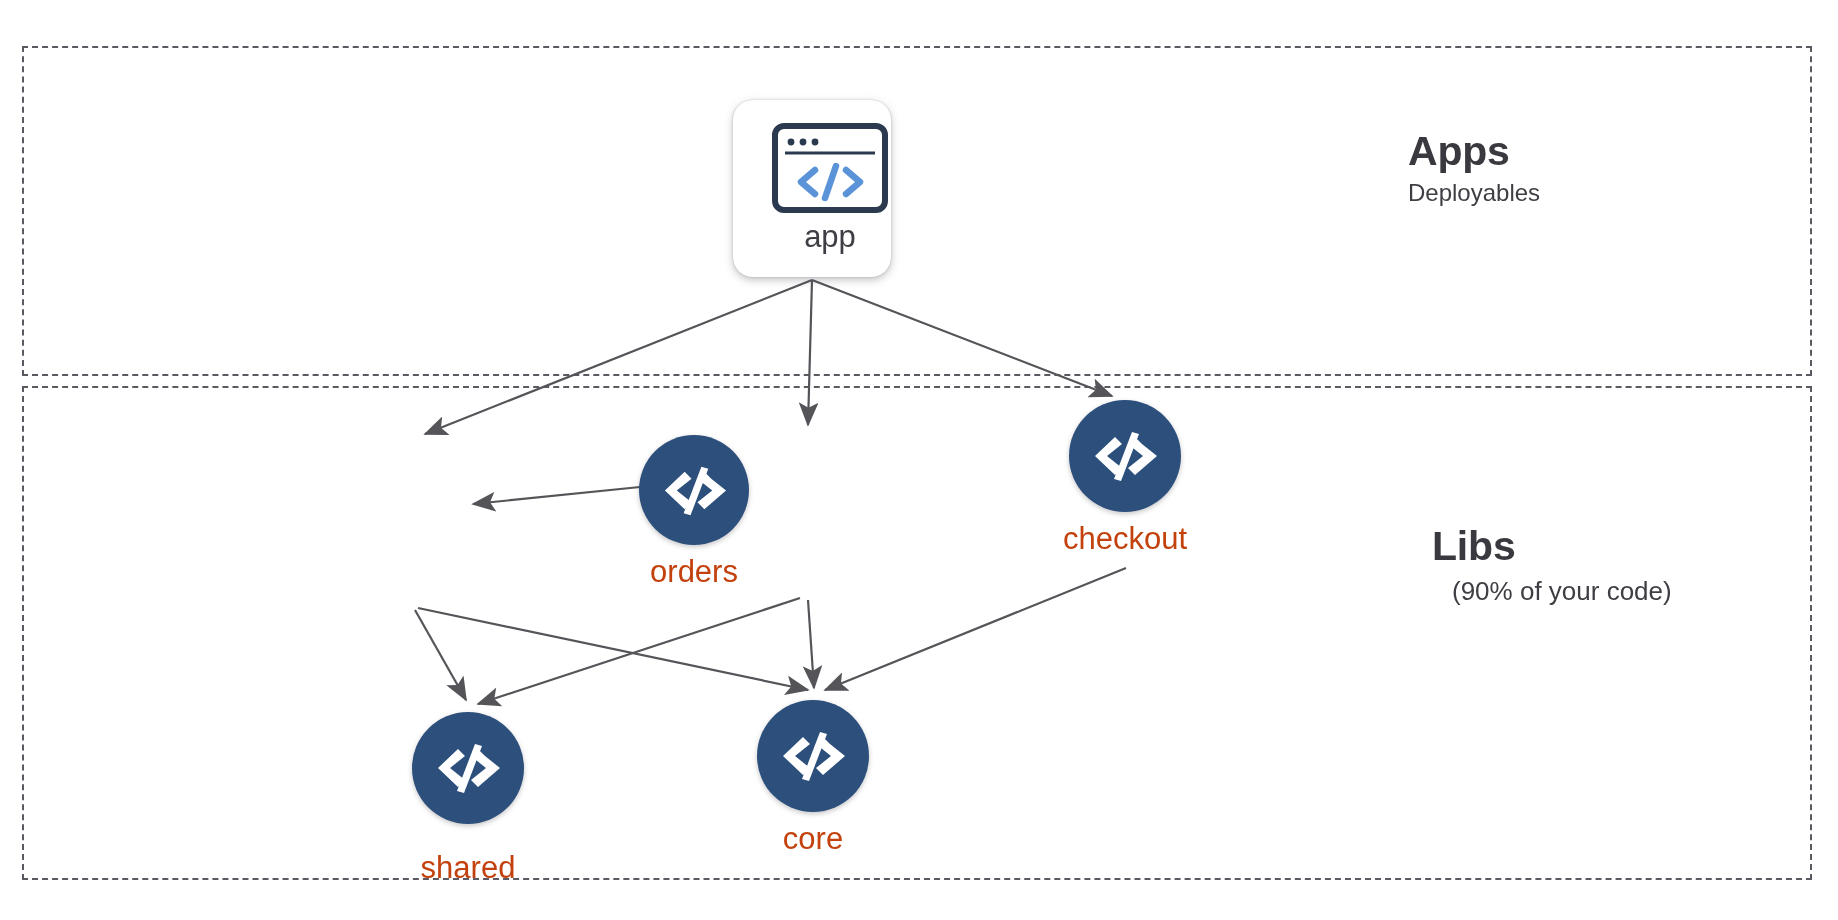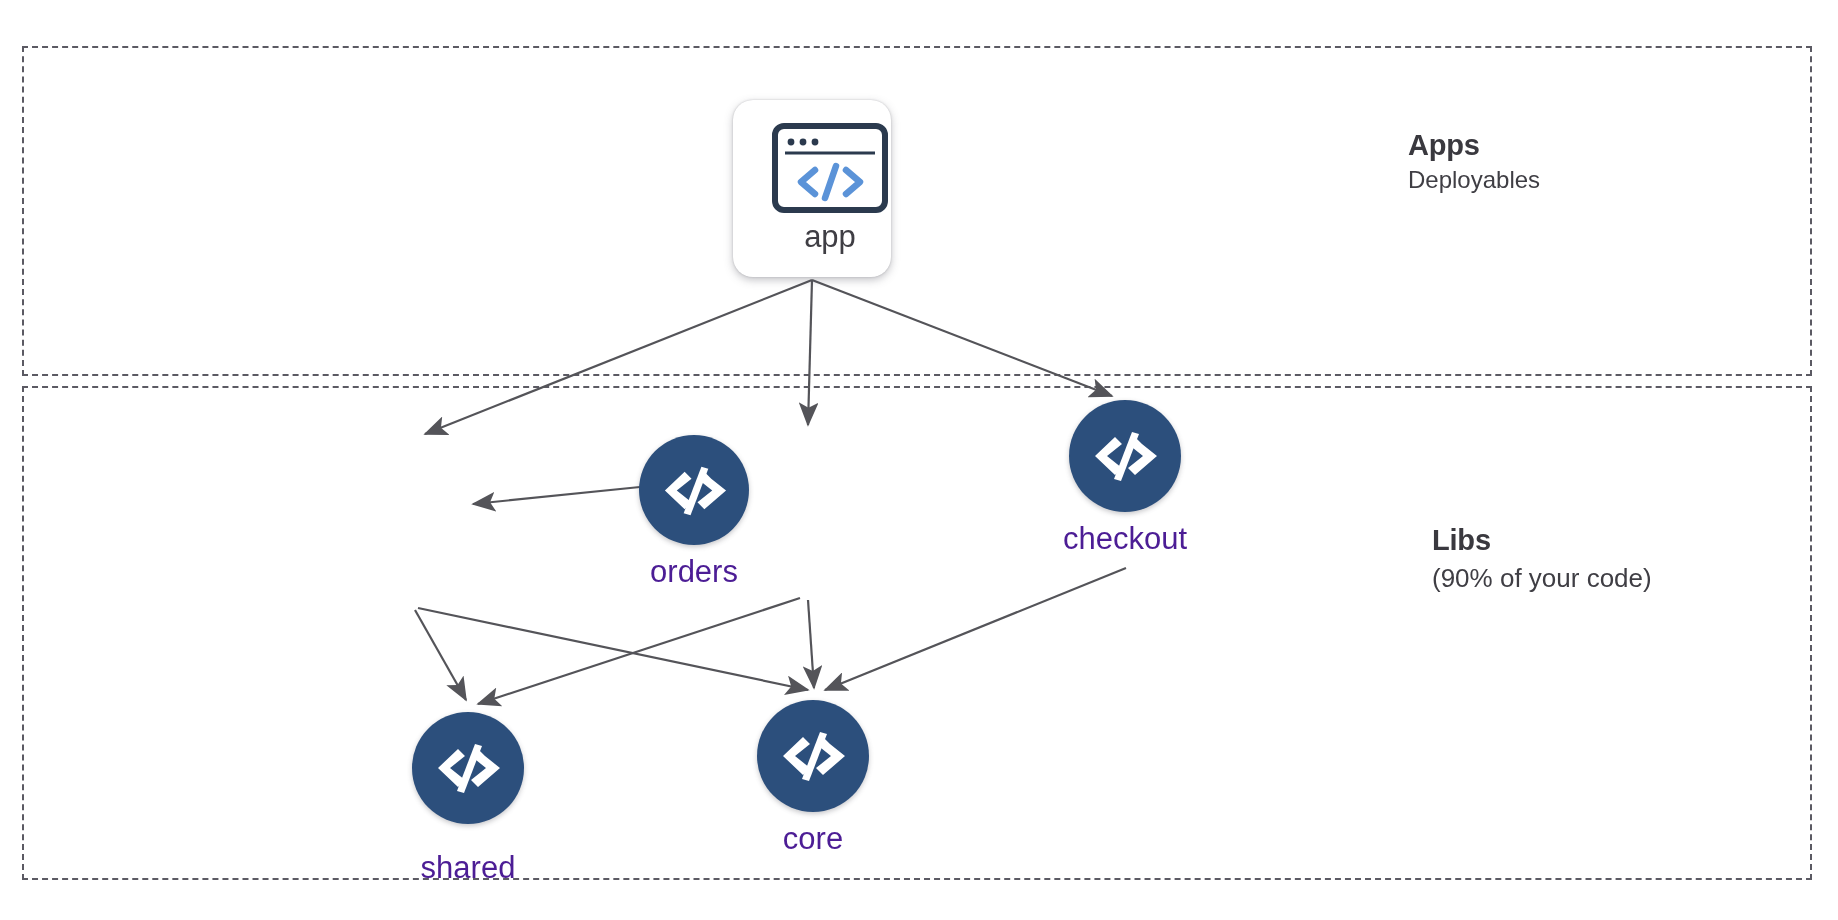--- a/index.html
+++ b/index.html
@@ -43,36 +43,37 @@
     height: 494px;
   }
 
   
   .zone-caption {
     position: absolute;
     color: #3b3a40;
     user-select: none;
   }
   .zone-title {
-    font-size: 29px;
+    font-size: 41px;
     font-weight: 700;
     letter-spacing: -0.2px;
     line-height: 1.05;
     color: #3a393f;
   }
   .zone-sub {
     font-size: 24px;
     font-weight: 400;
     line-height: 1.15;
     color: #3f3e44;
     margin-top: 6px;
   }
   .zone-sub.small {
     font-size: 26px;
     margin-top: 9px;
+    margin-left: 20px;
   }
   #caption-apps {
     left: 1408px;
     top: 130px;
   }
   #caption-libs {
     left: 1432px;
     top: 525px;
   }
 
@@ -130,21 +131,21 @@
     display: flex;
     align-items: center;
     justify-content: center;
     box-shadow: 0 2px 5px rgba(70,70,80,0.30);
   }
   .code-glyph {
     display: block;
   }
   .lib-label {
     font-size: 31px;
-    color: #4c1d95;
+    color: #c2410c;
     line-height: 1;
     margin-top: 11px;
     white-space: nowrap;
   }
 
   #node-products { left: 300px; top: 448px; }
   #node-products .lib-circle { width: 112px; height: 112px; }
   #node-products .code-glyph { width: 72px; height: 72px; }
 
   #node-orders { left: 639px; top: 435px; }

